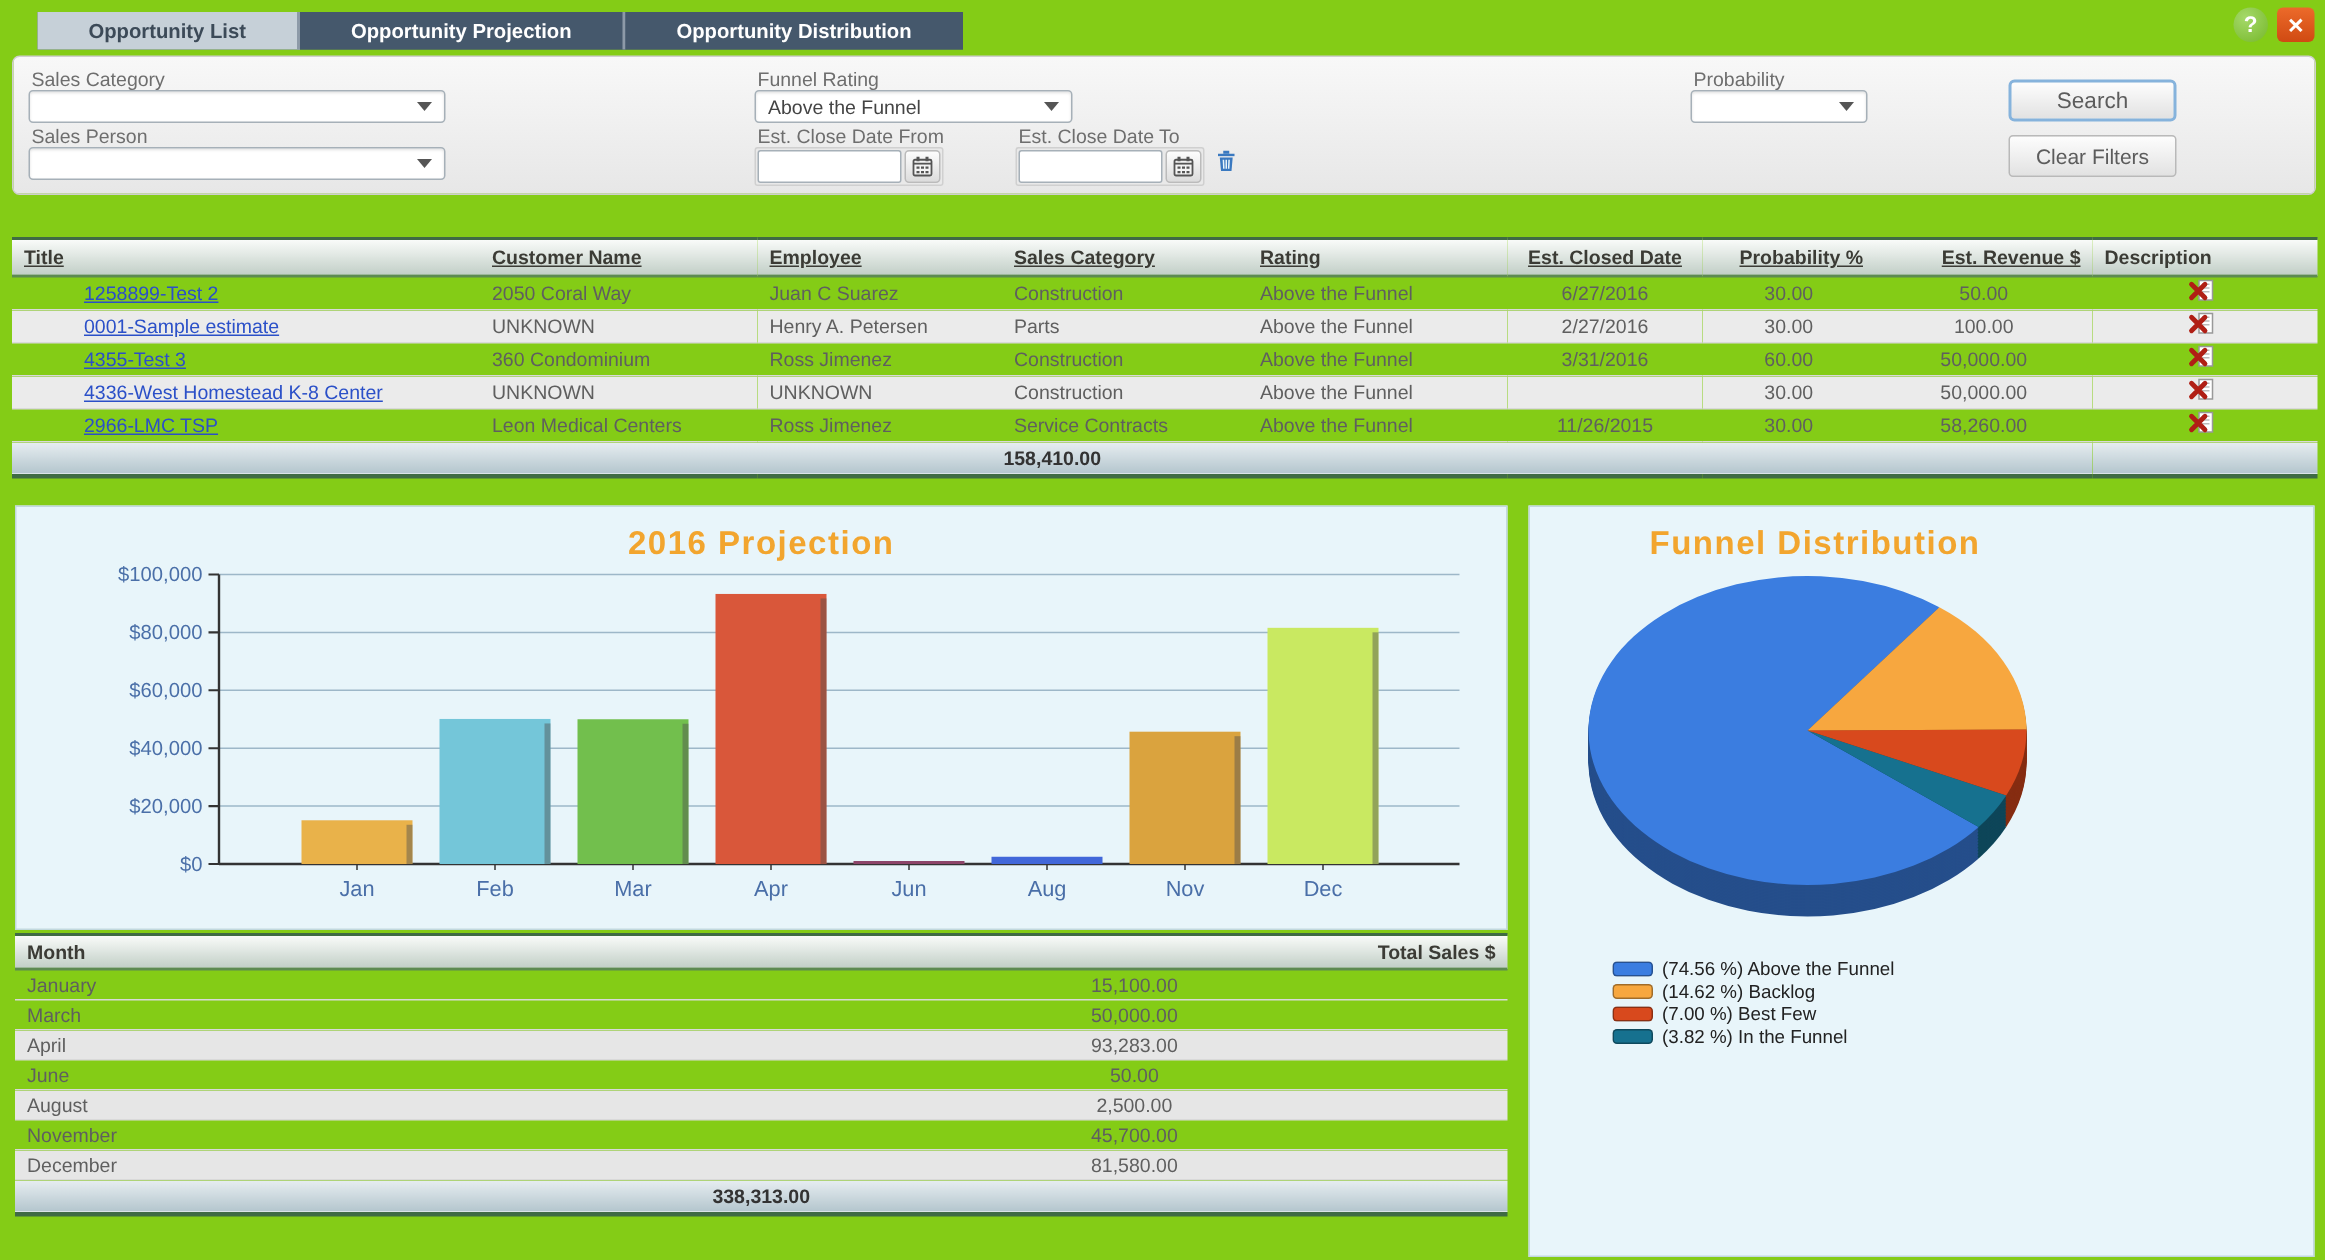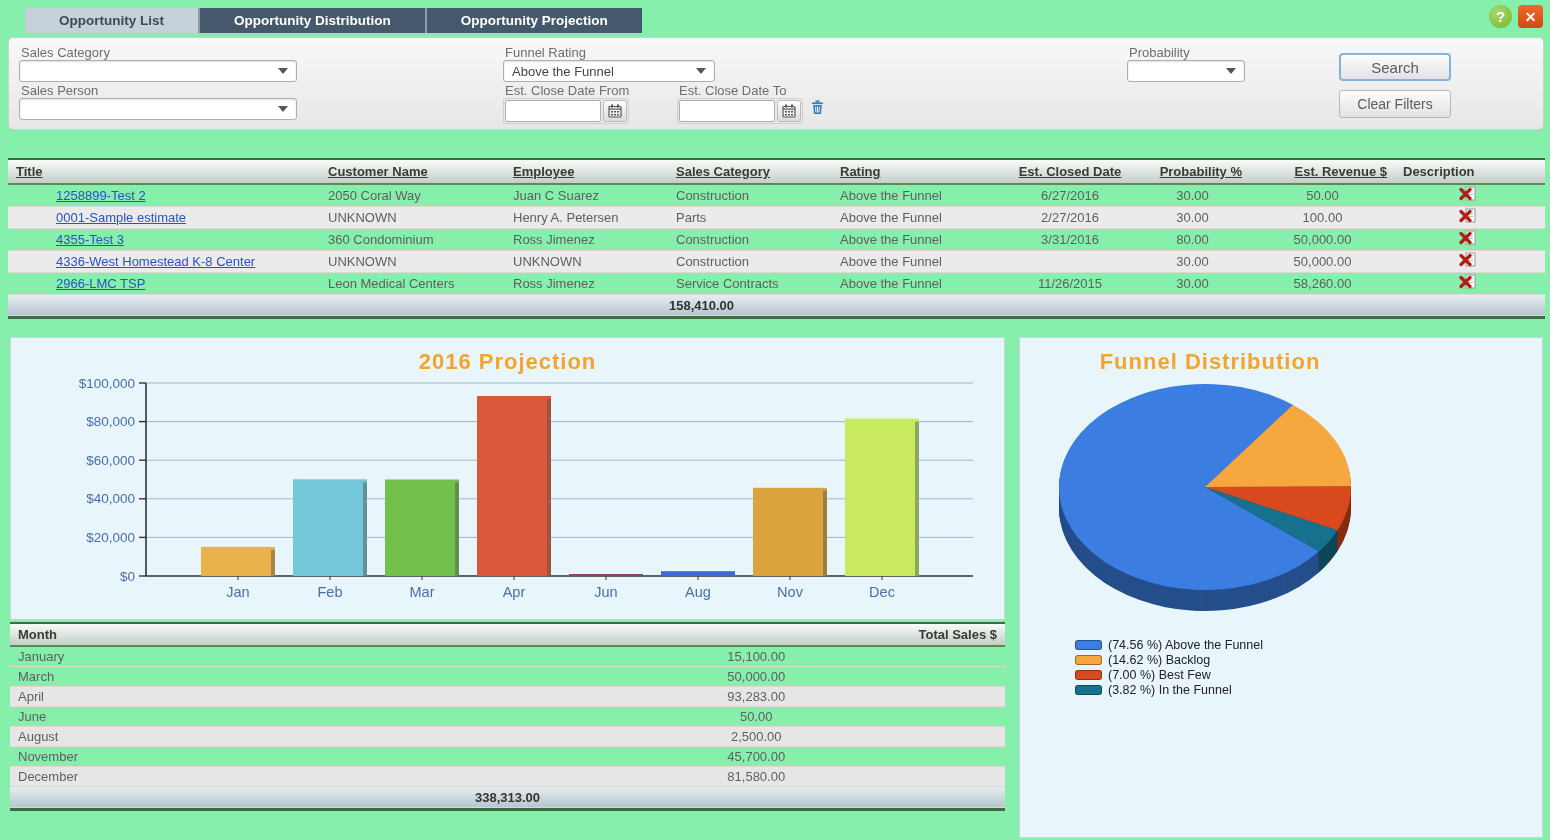--- a/index.html
+++ b/index.html
@@ -1,18 +1,18 @@
 <!DOCTYPE html>
 <html><head>
 <meta charset="utf-8">
 <style>
   * { box-sizing: border-box; margin: 0; padding: 0; }
   html,body { width:1550px; height:840px; background:#fff; overflow:hidden;
               font-family:"Liberation Sans", sans-serif; }
-  .stage { position:relative; width:1550px; height:840px; background:#86efac; }
+  .stage { position:relative; width:1550px; height:840px; background:#84cc16; }
 
   
   .tabbar { position:absolute; left:25px; top:8px; display:flex; height:25px; background:#45586c; }
   .tab { display:flex; align-items:center; justify-content:center; padding:0 34px;
          font-size:13.5px; font-weight:bold; color:#fff; background:#45586c;
          border-right:2px solid #8d9aa8; cursor:pointer; white-space:nowrap; }
   .tab:last-child { border-right:none; }
   .tab.active { background:#c6d0d8; color:#3c4a58; }
 
   
@@ -79,22 +79,22 @@
   .legend li { display:flex; align-items:center; height:15px; font-size:12.5px; color:#222; }
   .swatch { width:27px; height:10px; border-radius:3px; margin-right:6px; border:1px solid rgba(0,0,0,.35); }
 </style>
 </head>
 <body>
 
 <div class="stage">
 
   <div class="tabbar" id="tab-bar">
       <div class="tab active">Opportunity List</div>
+      <div class="tab">Opportunity Projection</div>
       <div class="tab">Opportunity Distribution</div>
-      <div class="tab">Opportunity Projection</div>
     </div>
 
   <div class="win-icons">
     <div class="help-btn">?</div>
     <div class="close-btn">✕</div>
   </div>
 
   <div class="filter-panel">
     <div class="f-label" style="left:12px;top:7px">Sales Category</div>
     <div class="combo" style="left:10px;top:22px;width:278px">
@@ -234,21 +234,21 @@
                 <path d="M2 3.5 L11 12.5 M11 3.5 L2 12.5" stroke="#b01f15" stroke-width="3.2" stroke-linecap="round"></path>
               </svg></span></td>
         </tr>
         <tr>
           <td class="first-indent"><a class="row-link">4355-Test 3</a></td>
           <td>360 Condominium</td>
           <td>Ross Jimenez</td>
           <td>Construction</td>
           <td>Above the Funnel</td>
           <td class="al-c">3/31/2016</td>
-          <td class="al-r">80.00</td>
+          <td class="al-r">60.00</td>
           <td class="al-r">50,000.00</td>
           <td class="al-r" style="padding-right: 14px;"><span><svg width="17" height="16" viewBox="0 0 17 16">
                 <rect x="7" y="1" width="9" height="13" fill="#fff" stroke="#999" stroke-width="1"></rect>
                 <line x1="9" y1="3.5" x2="14" y2="3.5" stroke="#bbb"></line>
                 <line x1="9" y1="6" x2="14" y2="6" stroke="#bbb"></line>
                 <line x1="9" y1="8.5" x2="14" y2="8.5" stroke="#bbb"></line>
                 <path d="M2 3.5 L11 12.5 M11 3.5 L2 12.5" stroke="#b01f15" stroke-width="3.2" stroke-linecap="round"></path>
               </svg></span></td>
         </tr>
         <tr class="alt">

